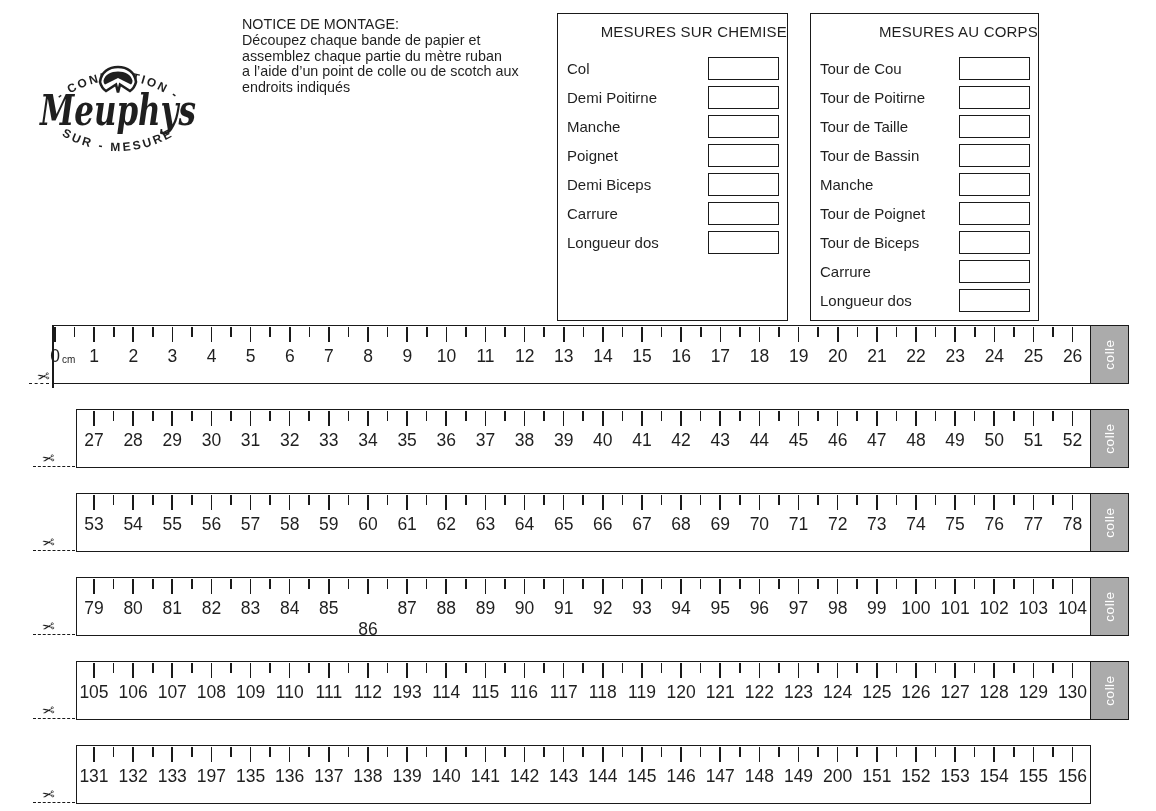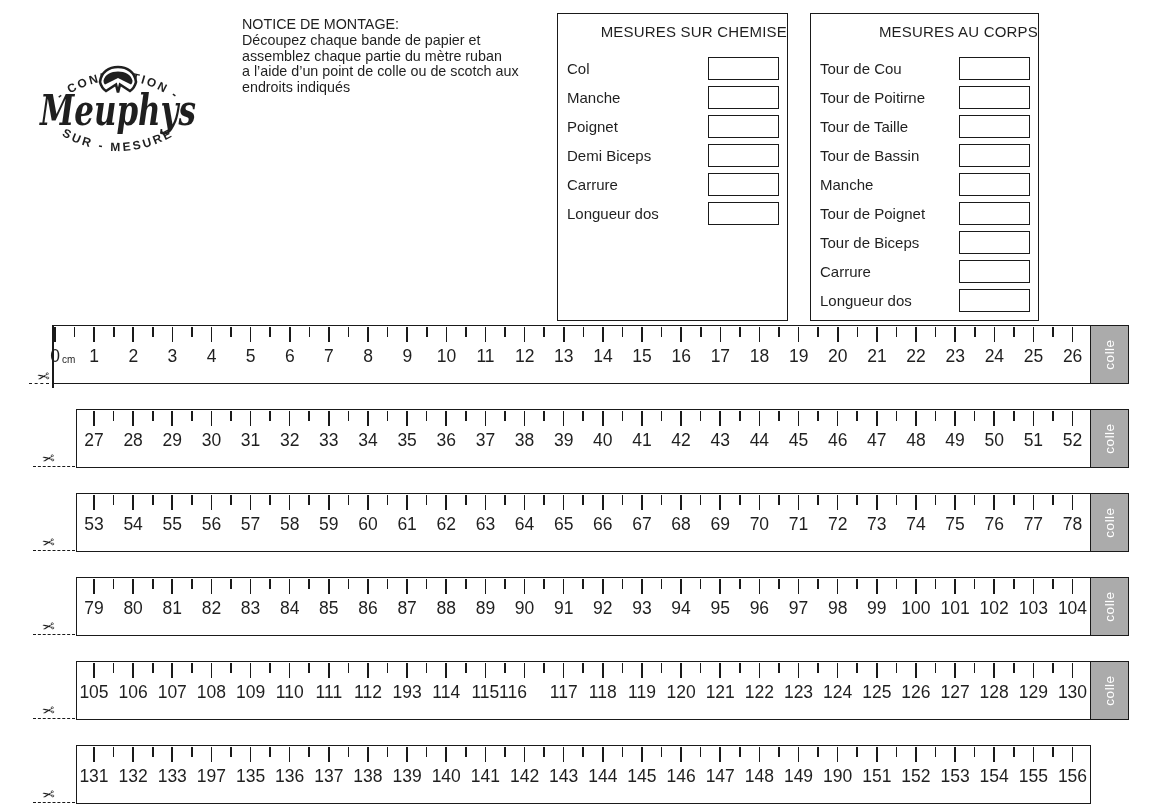--- a/index.html
+++ b/index.html
@@ -75,20 +75,24 @@
   <div class="notice-line">assemblez chaque partie du mètre ruban</div>
   <div class="notice-line">a l’aide d’un point de colle ou de scotch aux</div>
   <div class="notice-line">endroits indiqués</div>
 </div>
 
 <div class="form-card" id="form-0">
   <div class="form-title">MESURES SUR CHEMISE</div>
   <div class="form-rows">
       <div class="form-row">
         <span class="form-label">Col</span>
+        <input class="form-input" type="text" style="">
+      </div>
+      <div class="form-row">
+        <span class="form-label">Demi Poitirne</span>
         <input class="form-input" type="text" style="">
       </div>
       <div class="form-row">
         <span class="form-label">Manche</span>
         <input class="form-input" type="text" style="">
       </div>
       <div class="form-row">
         <span class="form-label">Poignet</span>
         <input class="form-input" type="text" style="">
       </div>
@@ -427,21 +431,21 @@
       <div class="tick short" style="left: 269.33px;"></div>
       <div class="num" style="left: 228.56px;">83</div>
       <div class="tick long" style="left: 288.9px;"></div>
       <div class="tick short" style="left: 308.47px;"></div>
       <div class="num" style="left: 267.7px;">84</div>
       <div class="tick long" style="left: 328.04px;"></div>
       <div class="tick short" style="left: 347.61px;"></div>
       <div class="num" style="left: 306.84px;">85</div>
       <div class="tick long" style="left: 367.18px;"></div>
       <div class="tick short" style="left: 386.75px;"></div>
-      <div class="num" style="left: 345.98px;">86</div>
+      <div class="num" style="left: 345.98px; margin-top: 21px;">86</div>
       <div class="tick long" style="left: 406.32px;"></div>
       <div class="tick short" style="left: 425.89px;"></div>
       <div class="num" style="left: 385.12px;">87</div>
       <div class="tick long" style="left: 445.46px;"></div>
       <div class="tick short" style="left: 465.03px;"></div>
       <div class="num" style="left: 424.26px;">88</div>
       <div class="tick long" style="left: 484.6px;"></div>
       <div class="tick short" style="left: 504.17px;"></div>
       <div class="num" style="left: 463.4px;">89</div>
       <div class="tick long" style="left: 523.74px;"></div>
@@ -524,21 +528,21 @@
       <div class="tick short" style="left: 425.89px;"></div>
       <div class="num" style="left: 385.12px;">193</div>
       <div class="tick long" style="left: 445.46px;"></div>
       <div class="tick short" style="left: 465.03px;"></div>
       <div class="num" style="left: 424.26px;">114</div>
       <div class="tick long" style="left: 484.6px;"></div>
       <div class="tick short" style="left: 504.17px;"></div>
       <div class="num" style="left: 463.4px;">115</div>
       <div class="tick long" style="left: 523.74px;"></div>
       <div class="tick short" style="left: 543.31px;"></div>
-      <div class="num" style="left: 491px;">116</div>
+      <div class="num" style="left: 502px;">116</div>
       <div class="tick long" style="left: 562.88px;"></div>
       <div class="tick short" style="left: 582.45px;"></div>
       <div class="num" style="left: 541.68px;">117</div>
       <div class="tick long" style="left: 602.02px;"></div>
       <div class="tick short" style="left: 621.59px;"></div>
       <div class="num" style="left: 580.82px;">118</div>
       <div class="tick long" style="left: 641.16px;"></div>
       <div class="tick short" style="left: 660.73px;"></div>
       <div class="num" style="left: 619.96px;">119</div>
       <div class="tick long" style="left: 680.3px;"></div>
@@ -633,21 +637,21 @@
       <div class="tick short" style="left: 739.01px;"></div>
       <div class="num" style="left: 698.24px;">147</div>
       <div class="tick long" style="left: 758.58px;"></div>
       <div class="tick short" style="left: 778.15px;"></div>
       <div class="num" style="left: 737.38px;">148</div>
       <div class="tick long" style="left: 797.72px;"></div>
       <div class="tick short" style="left: 817.29px;"></div>
       <div class="num" style="left: 776.52px;">149</div>
       <div class="tick long" style="left: 836.86px;"></div>
       <div class="tick short" style="left: 856.43px;"></div>
-      <div class="num" style="left: 815.66px;">190</div>
+      <div class="num" style="left: 815.66px;">200</div>
       <div class="tick long" style="left: 876px;"></div>
       <div class="tick short" style="left: 895.57px;"></div>
       <div class="num" style="left: 854.8px;">151</div>
       <div class="tick long" style="left: 915.14px;"></div>
       <div class="tick short" style="left: 934.71px;"></div>
       <div class="num" style="left: 893.94px;">152</div>
       <div class="tick long" style="left: 954.28px;"></div>
       <div class="tick short" style="left: 973.85px;"></div>
       <div class="num" style="left: 933.08px;">153</div>
       <div class="tick long" style="left: 993.42px;"></div>

